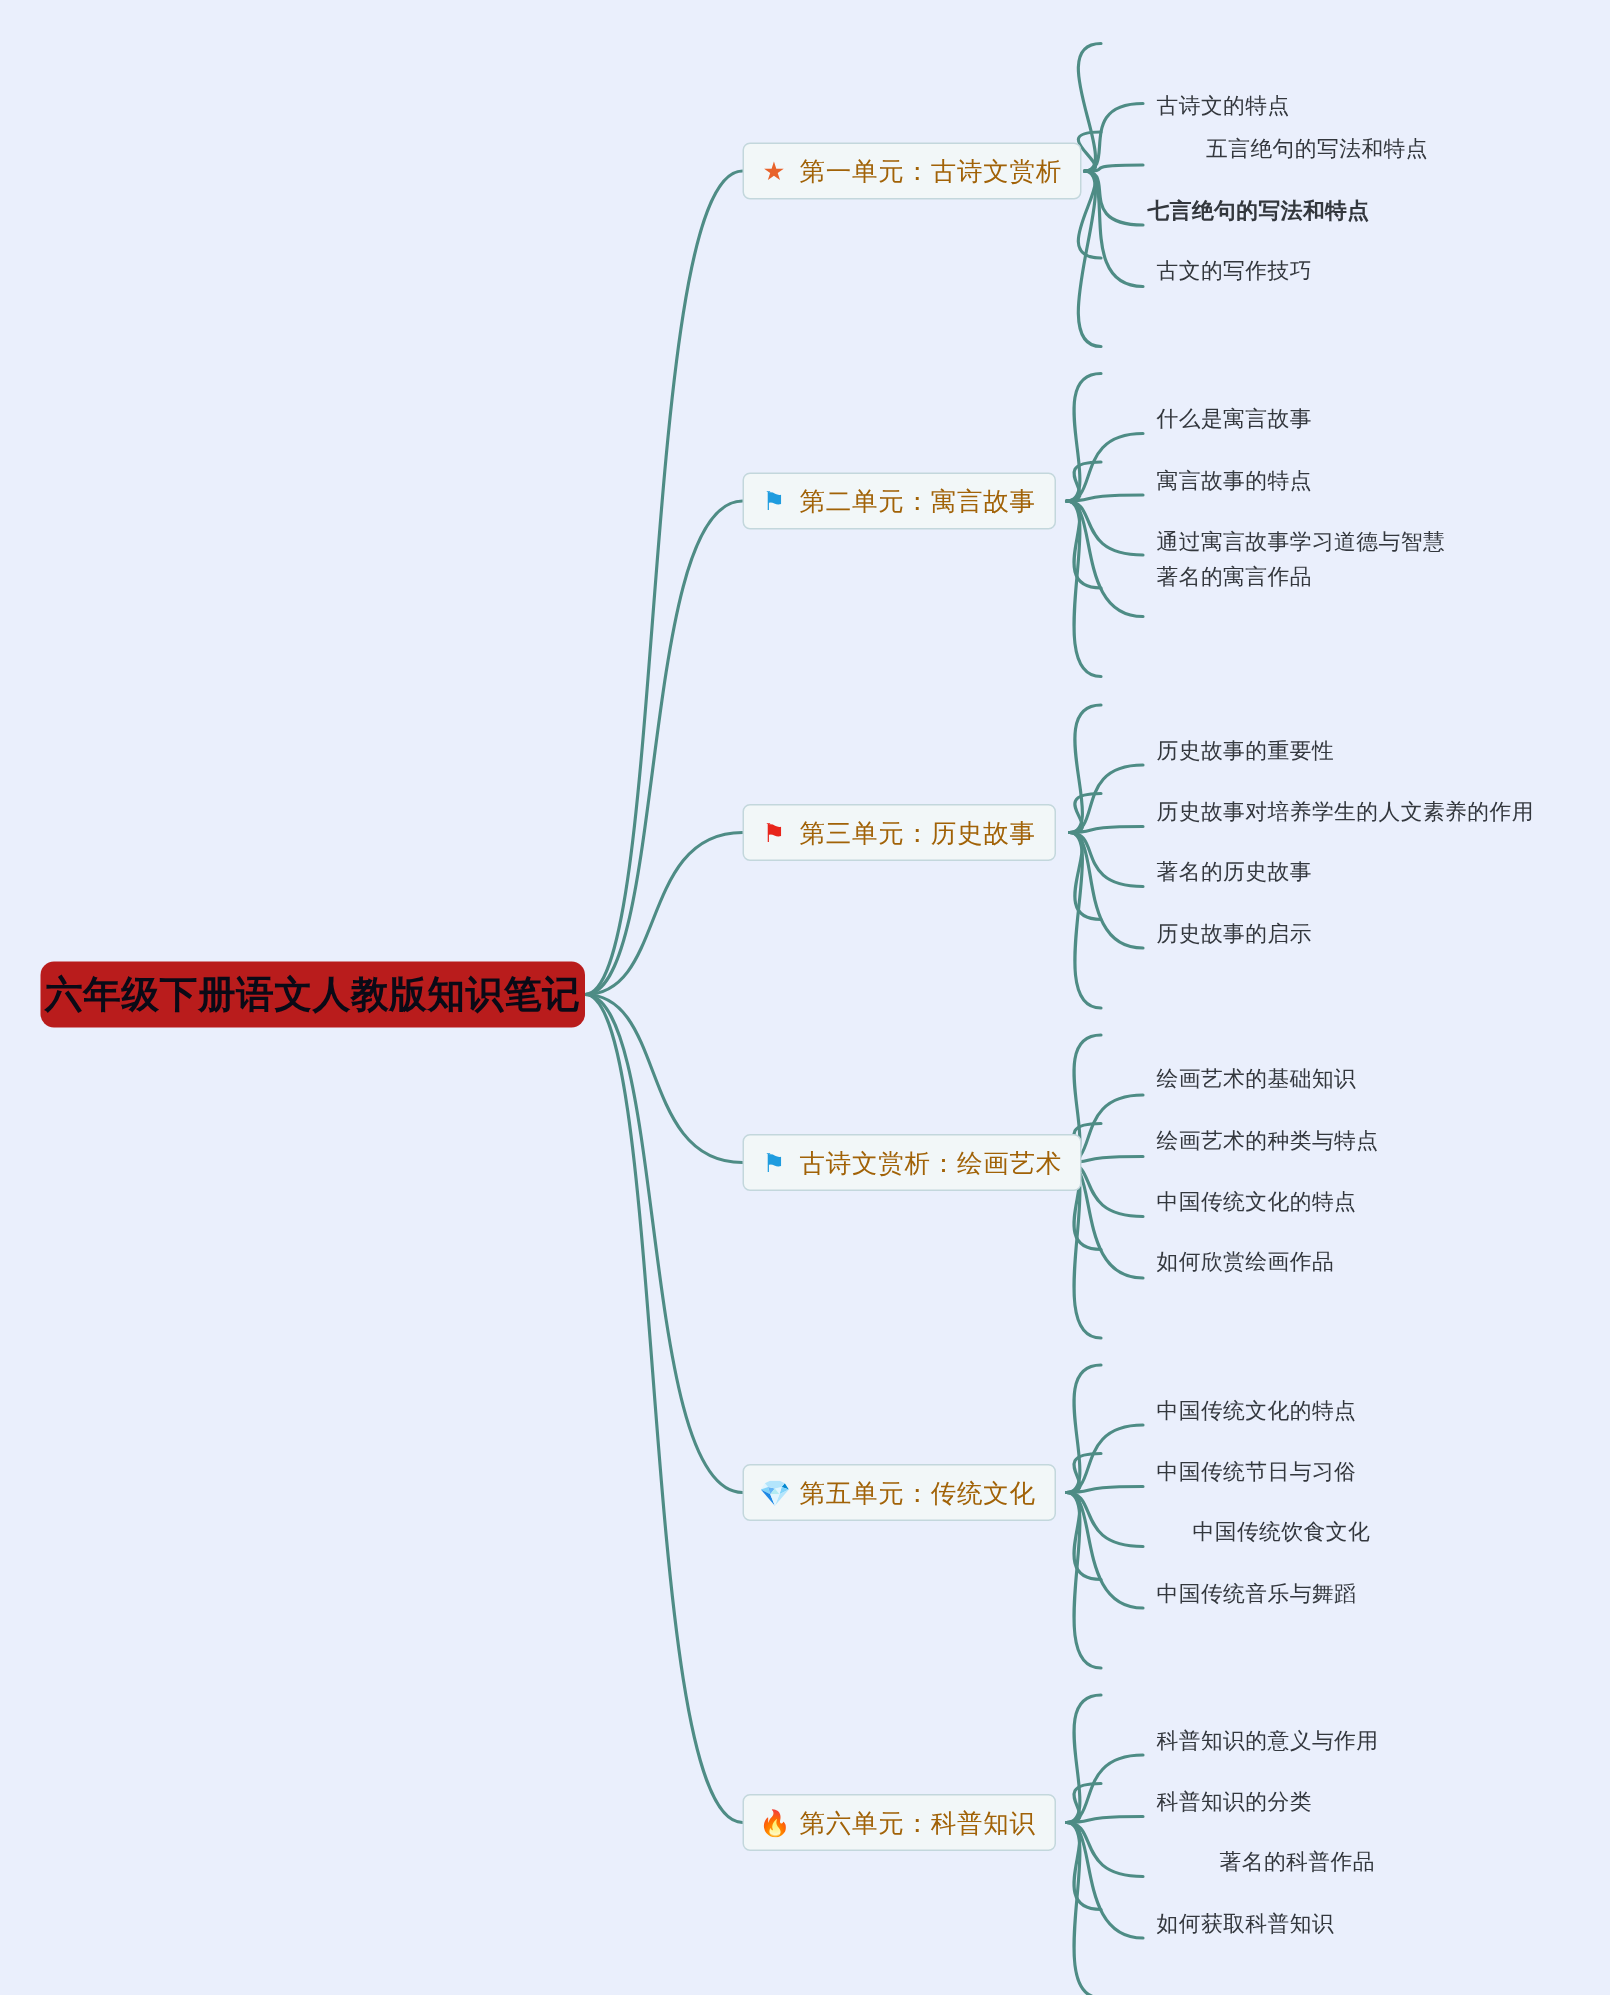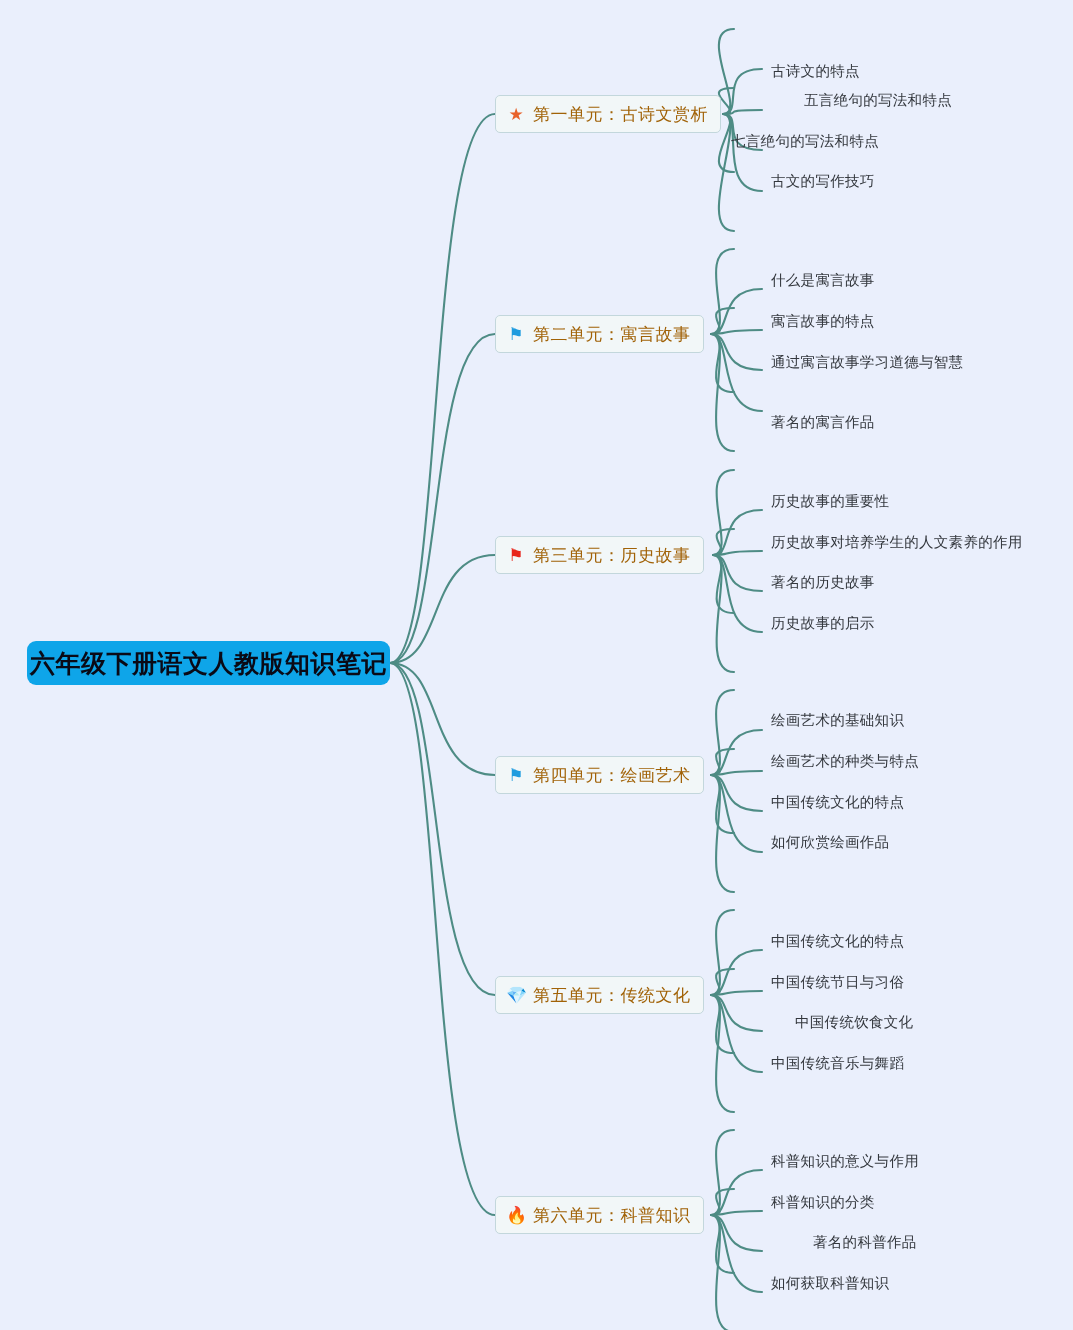--- a/index.html
+++ b/index.html
@@ -27,21 +27,21 @@
     width: 1073px;
     height: 1330px;
     pointer-events: none;
   }
   .root-node {
     position: absolute;
     left: 27px;
     top: 641px;
     width: 363px;
     height: 44px;
-    background: #0ea5e9;
+    background: #b91c1c;
     border-radius: 9px;
     display: flex;
     align-items: center;
     justify-content: center;
     box-sizing: border-box;
   }
   .root-label {
     font-size: 25px;
     font-weight: bold;
     color: #0a0a16;
@@ -149,44 +149,44 @@
   <div class="root-node">
     <span class="root-label">六年级下册语文人教版知识笔记</span>
   </div>
 
   <div class="unit-node" style="left:495px; top:95px;">
     <span class="unit-icon" style="color: rgb(232, 98, 42);">★</span>
     <span class="unit-label">第一单元：古诗文赏析</span>
   </div>
   <div class="leaf-label" style="left:771px; top:64px;">古诗文的特点</div>
   <div class="leaf-label" style="left:771px; top:93px;margin-left:33px;">五言绝句的写法和特点</div>
-  <div class="leaf-label" style="left:731px; top:134px;">七言绝句的写法和特点</div>
+  <div class="leaf-label" style="left:765px; top:134px;font-weight:bold;">七言绝句的写法和特点</div>
   <div class="leaf-label" style="left:771px; top:174px;">古文的写作技巧</div>
 
   <div class="unit-node" style="left:495px; top:315px;">
     <span class="unit-icon" style="color: rgb(31, 156, 223);">⚑</span>
     <span class="unit-label">第二单元：寓言故事</span>
   </div>
   <div class="leaf-label" style="left:771px; top:273px;">什么是寓言故事</div>
   <div class="leaf-label" style="left:771px; top:314px;">寓言故事的特点</div>
   <div class="leaf-label" style="left:771px; top:355px;">通过寓言故事学习道德与智慧</div>
-  <div class="leaf-label" style="left:771px; top:415px;text-align:right;">著名的寓言作品</div>
+  <div class="leaf-label" style="left:771px; top:378px;text-align:right;">著名的寓言作品</div>
 
   <div class="unit-node" style="left:495px; top:536px;">
     <span class="unit-icon" style="color: rgb(232, 37, 27);">⚑</span>
     <span class="unit-label">第三单元：历史故事</span>
   </div>
   <div class="leaf-label" style="left:771px; top:494px;">历史故事的重要性</div>
   <div class="leaf-label" style="left:771px; top:535px;">历史故事对培养学生的人文素养的作用</div>
   <div class="leaf-label" style="left:771px; top:575px;">著名的历史故事</div>
   <div class="leaf-label" style="left:771px; top:616px;">历史故事的启示</div>
 
   <div class="unit-node" style="left:495px; top:756px;">
     <span class="unit-icon" style="color: rgb(31, 156, 223);">⚑</span>
-    <span class="unit-label">第四单元：绘画艺术</span>
+    <span class="unit-label">古诗文赏析：绘画艺术</span>
   </div>
   <div class="leaf-label" style="left:771px; top:713px;">绘画艺术的基础知识</div>
   <div class="leaf-label" style="left:771px; top:754px;">绘画艺术的种类与特点</div>
   <div class="leaf-label" style="left:771px; top:795px;">中国传统文化的特点</div>
   <div class="leaf-label" style="left:771px; top:835px;">如何欣赏绘画作品</div>
 
   <div class="unit-node" style="left:495px; top:976px;">
     <span class="unit-icon" style="color: rgb(243, 216, 62);">💎</span>
     <span class="unit-label">第五单元：传统文化</span>
   </div>

